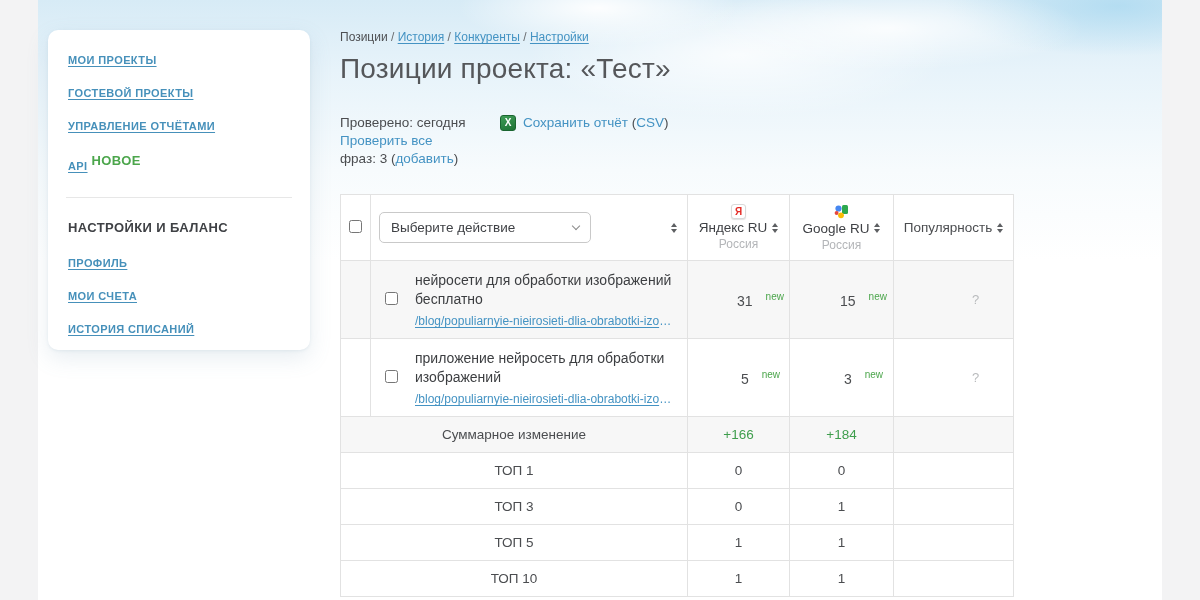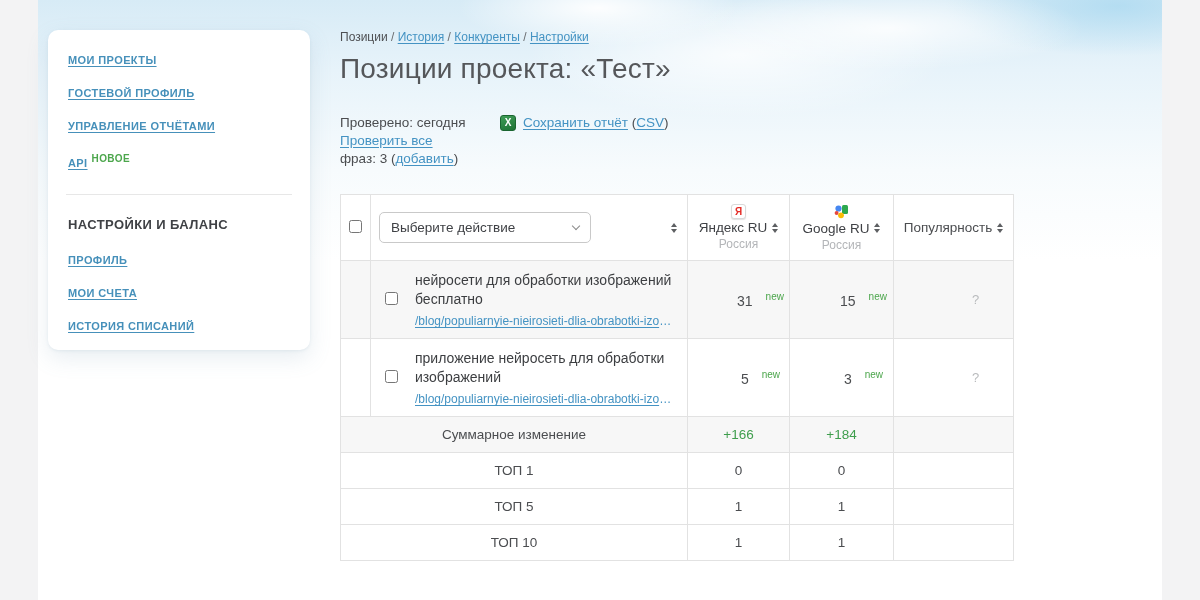--- a/index.html
+++ b/index.html
@@ -29,40 +29,40 @@
     box-shadow:0 8px 22px rgba(110,150,175,.16), 0 1px 3px rgba(110,150,175,.12);
     padding:24px 20px 0 20px;
   }
   .side-link {
     display:block; margin-bottom:21px;
     font-size:11px; letter-spacing:.4px; font-weight:bold;
     color:#4690ba; text-decoration:underline; cursor:pointer;
     text-underline-offset:2px;
   }
   .side-link .badge {
-    color:#4ca64c; font-size:10px; letter-spacing:.4px;
+    color:#4ca64c; font-size:13px; letter-spacing:.4px;
     vertical-align:super; margin-left:4px; text-decoration:none; display:inline-block;
   }
   .side-divider { border:none; border-top:1px solid #e7e7e7; margin:25px -2px 22px; }
   .side-section {
     font-size:13px; letter-spacing:.4px; font-weight:bold; color:#3f4145;
     margin-bottom:22px;
   }
 
   
   .main { position:absolute; left:340px; top:30px; width:675px; }
 
   .breadcrumb { font-size:12px; color:#4d4f52; }
   .breadcrumb a { color:#4493c3; text-decoration:underline; cursor:pointer; text-underline-offset:2px; }
   .breadcrumb .sep { color:#6b6d70; }
 
   .page-title { font-size:28px; font-weight:normal; color:#55575a; margin-top:9px; letter-spacing:.2px; }
 
   .meta { position:relative; margin-top:29px; font-size:13.5px; color:#4b4d50; line-height:18px; height:58px; }
-  .meta a { color:#4493c3; text-decoration:underline; cursor:pointer; text-underline-offset:2px; }
+  .meta a { color:#4493c3; cursor:pointer; text-underline-offset:2px; }
   .meta .line { margin-bottom:0; }
   .save-block { position:absolute; left:160px; top:0; display:flex; align-items:center; gap:7px; }
   .xls-icon {
     width:16px; height:16px; border-radius:3px;
     background:linear-gradient(160deg,#3f9e58,#1d7235);
     color:#fff; font-size:10px; font-weight:bold;
     display:inline-flex; align-items:center; justify-content:center;
     border:1px solid #1a6530;
   }
 
@@ -132,21 +132,21 @@
   tr.sum-highlight td { background:#f7f7f7; }
   tr.sum-highlight td.val-cell { color:#3f9e4d; }
 </style>
 </head>
 <body>
 
 <div class="canvas"></div>
 
 <div class="sidebar">
   <a class="side-link">МОИ ПРОЕКТЫ</a>
-  <a class="side-link">ГОСТЕВОЙ ПРОФИЛЬ</a>
+  <a class="side-link">ГОСТЕВОЙ ПРОЕКТЫ</a>
   <a class="side-link">УПРАВЛЕНИЕ ОТЧЁТАМИ</a>
   <a class="side-link"><span>API</span><span class="badge">НОВОЕ</span></a>
 
   <hr class="side-divider">
 
   <div class="side-section">НАСТРОЙКИ И БАЛАНС</div>
 
   <a class="side-link">ПРОФИЛЬ</a>
   <a class="side-link">МОИ СЧЕТА</a>
   <a class="side-link">ИСТОРИЯ СПИСАНИЙ</a>
@@ -288,20 +288,26 @@
         <td class="val-cell">+184</td>
         <td></td>
       </tr>
       <tr>
         <td colspan="2">ТОП 1</td>
         <td class="val-cell">0</td>
         <td class="val-cell">0</td>
         <td></td>
       </tr>
       <tr>
+        <td colspan="2">ТОП 3</td>
+        <td class="val-cell">0</td>
+        <td class="val-cell">1</td>
+        <td></td>
+      </tr>
+      <tr>
         <td colspan="2">ТОП 5</td>
         <td class="val-cell">1</td>
         <td class="val-cell">1</td>
         <td></td>
       </tr>
       <tr>
         <td colspan="2">ТОП 10</td>
         <td class="val-cell">1</td>
         <td class="val-cell">1</td>
         <td></td>

